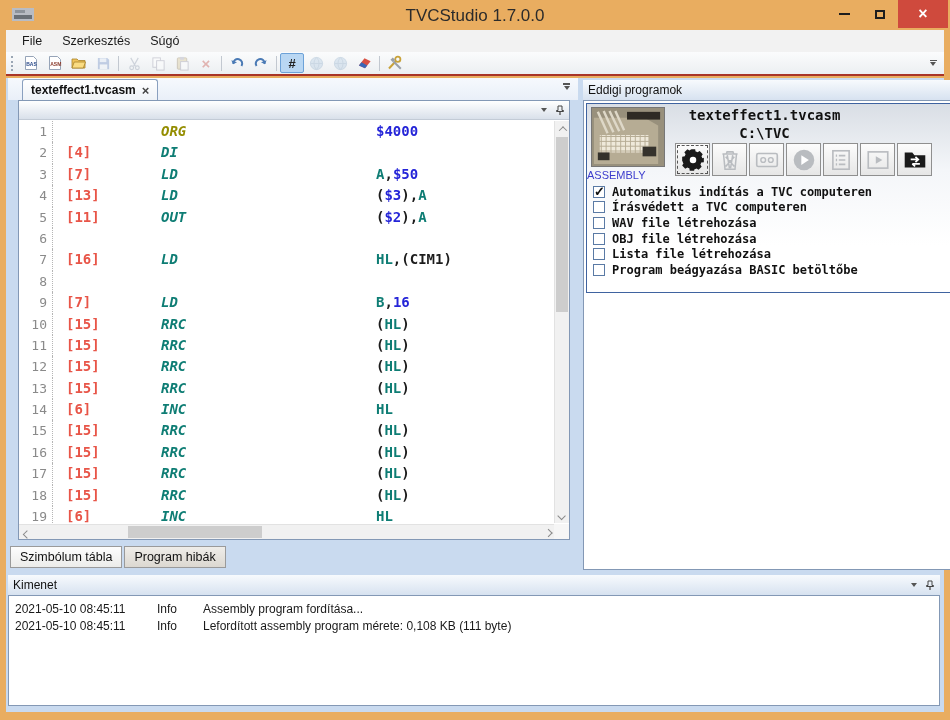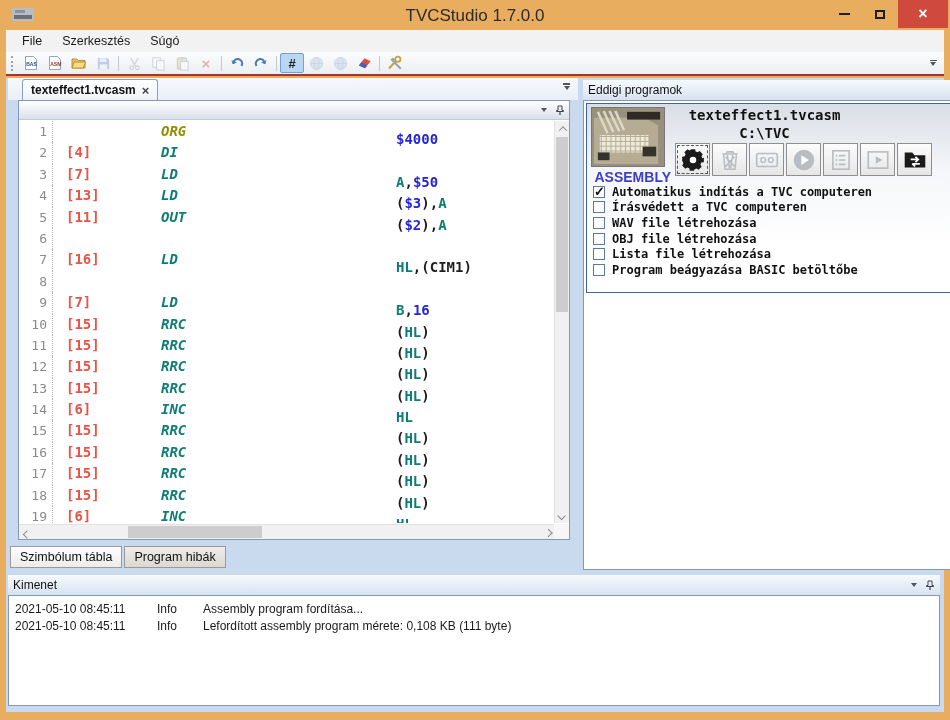--- a/index.html
+++ b/index.html
@@ -45,21 +45,21 @@
 
   .code-panel{position:absolute;top:22px;left:10px;width:552px;height:440px;background:#fff;border:1px solid #8398b5;}
   .code-header{position:absolute;top:0;left:0;right:0;height:19px;background:linear-gradient(#ffffff,#d9e0ea);border-bottom:1px solid #c3cbd6;}
   .hicons{position:absolute;right:4px;top:0;height:100%;display:flex;gap:8px;align-items:center;}
 
   .code-area{position:absolute;top:20px;left:1px;right:16px;bottom:16px;overflow:hidden;background:#fff;font-family:"DejaVu Sans Mono",monospace;font-weight:bold;font-size:14px;}
   .code-row{position:relative;height:21.4px;line-height:21.4px;white-space:nowrap;}
   .ln{position:absolute;left:0;top:0;width:33px;height:100%;text-align:right;padding-right:5px;color:#8a8a8a;font-weight:normal;font-size:13px;border-right:1px dotted #b5b5b5;}
   .cyc{position:absolute;left:46px;color:#e85548;}
   .mn{position:absolute;left:141px;font-style:italic;}
-  .ops{position:absolute;left:376px;margin-top:8px;}
+  .ops{position:absolute;left:356px;}
   .c-op{color:#0e7d74;} .c-dir{color:#948d00;} .c-val{color:#2525d8;} .c-reg{color:#0e7d74;} .c-pl{color:#1c1c1c;}
 
   .vscroll{position:absolute;top:20px;right:0;width:15px;bottom:16px;background:#f1f1f1;border-left:1px solid #e2e2e2;}
   .vthumb{position:absolute;top:16px;left:1px;right:1px;height:175px;background:#cdcdcd;}
   .hscroll{position:absolute;bottom:0;left:0;right:15px;height:15px;background:#f1f1f1;border-top:1px solid #e2e2e2;}
   .hthumb{position:absolute;left:109px;width:134px;top:1px;bottom:1px;background:#cdcdcd;}
   .scorner{position:absolute;right:0;bottom:0;width:15px;height:15px;background:#f6f6f6;}
   .chev{width:6px;height:6px;border-left:1.5px solid #8a8a8a;border-bottom:1.5px solid #8a8a8a;display:block;}
   .sarrow{position:absolute;display:flex;align-items:center;justify-content:center;width:15px;height:15px;}
   .sa-up{top:0;left:0;} .sa-up .chev{transform:rotate(135deg) translate(1px,-1px);}
@@ -71,21 +71,21 @@
   .btab{padding:3px 9px;font-size:12.5px;color:#111;border:1px solid #9a9a9a;background:linear-gradient(#fdfdfd,#ececea);}
   .btab.active{background:linear-gradient(#efede9,#dcd8d1);}
 
   
   .programs-dock{position:absolute;left:577px;top:2px;width:418px;height:490px;}
   .dock-header{height:20px;display:flex;align-items:center;font-size:12px;color:#111;padding-left:5px;background:linear-gradient(#f7fafd,#d7e2f0);}
   .dock-header .hicons{position:static;margin-left:auto;margin-right:5px;display:flex;gap:8px;align-items:center;}
   .programs-content{position:absolute;top:20px;left:0;right:0;bottom:0;background:#fff;border:1px solid #8398b5;padding:2px;}
   .program-item{position:relative;height:190px;border:1px solid #3f63a0;background:linear-gradient(#d9dee5,#f4f6f9 35%,#ffffff 75%);}
   .pthumb{position:absolute;left:4px;top:3px;width:74px;height:60px;border:1px solid #777;}
-  .badge{position:absolute;left:0;top:65px;width:84px;text-align:right;font-weight:bold;font-size:14px;color:#3d3dcd;}
+  .badge{position:absolute;left:0;top:65px;width:84px;text-align:left;font-weight:normal;font-size:11px;color:#3d3dcd;}
   .ptitle{position:absolute;left:55px;top:3px;width:245px;text-align:center;font-family:"DejaVu Sans Mono",monospace;font-weight:bold;font-size:14px;color:#111;white-space:nowrap;}
   .ppath{position:absolute;left:55px;top:21px;width:245px;text-align:center;font-family:"DejaVu Sans Mono",monospace;font-weight:bold;font-size:14px;color:#111;}
   .actions{position:absolute;left:88px;top:39px;display:flex;gap:2px;}
   .abtn{width:35px;height:33px;border:1px solid #8f8f8f;background:linear-gradient(#fcfcfc,#e6e6e6);display:flex;align-items:center;justify-content:center;color:#1a1a1a;}
   .abtn.disabled{color:#b9bcc0;}
   .abtn.focused{outline:1px dashed #555;outline-offset:-3px;}
   .abtn svg{width:26px;height:26px;display:block;}
   .options{position:absolute;left:6px;top:80px;right:4px;}
   .opt{display:flex;align-items:center;height:15.6px;}
   .cb{width:12px;height:12px;border:1px solid #5a7aa5;background:#fff;margin-right:7px;position:relative;flex:none;}

